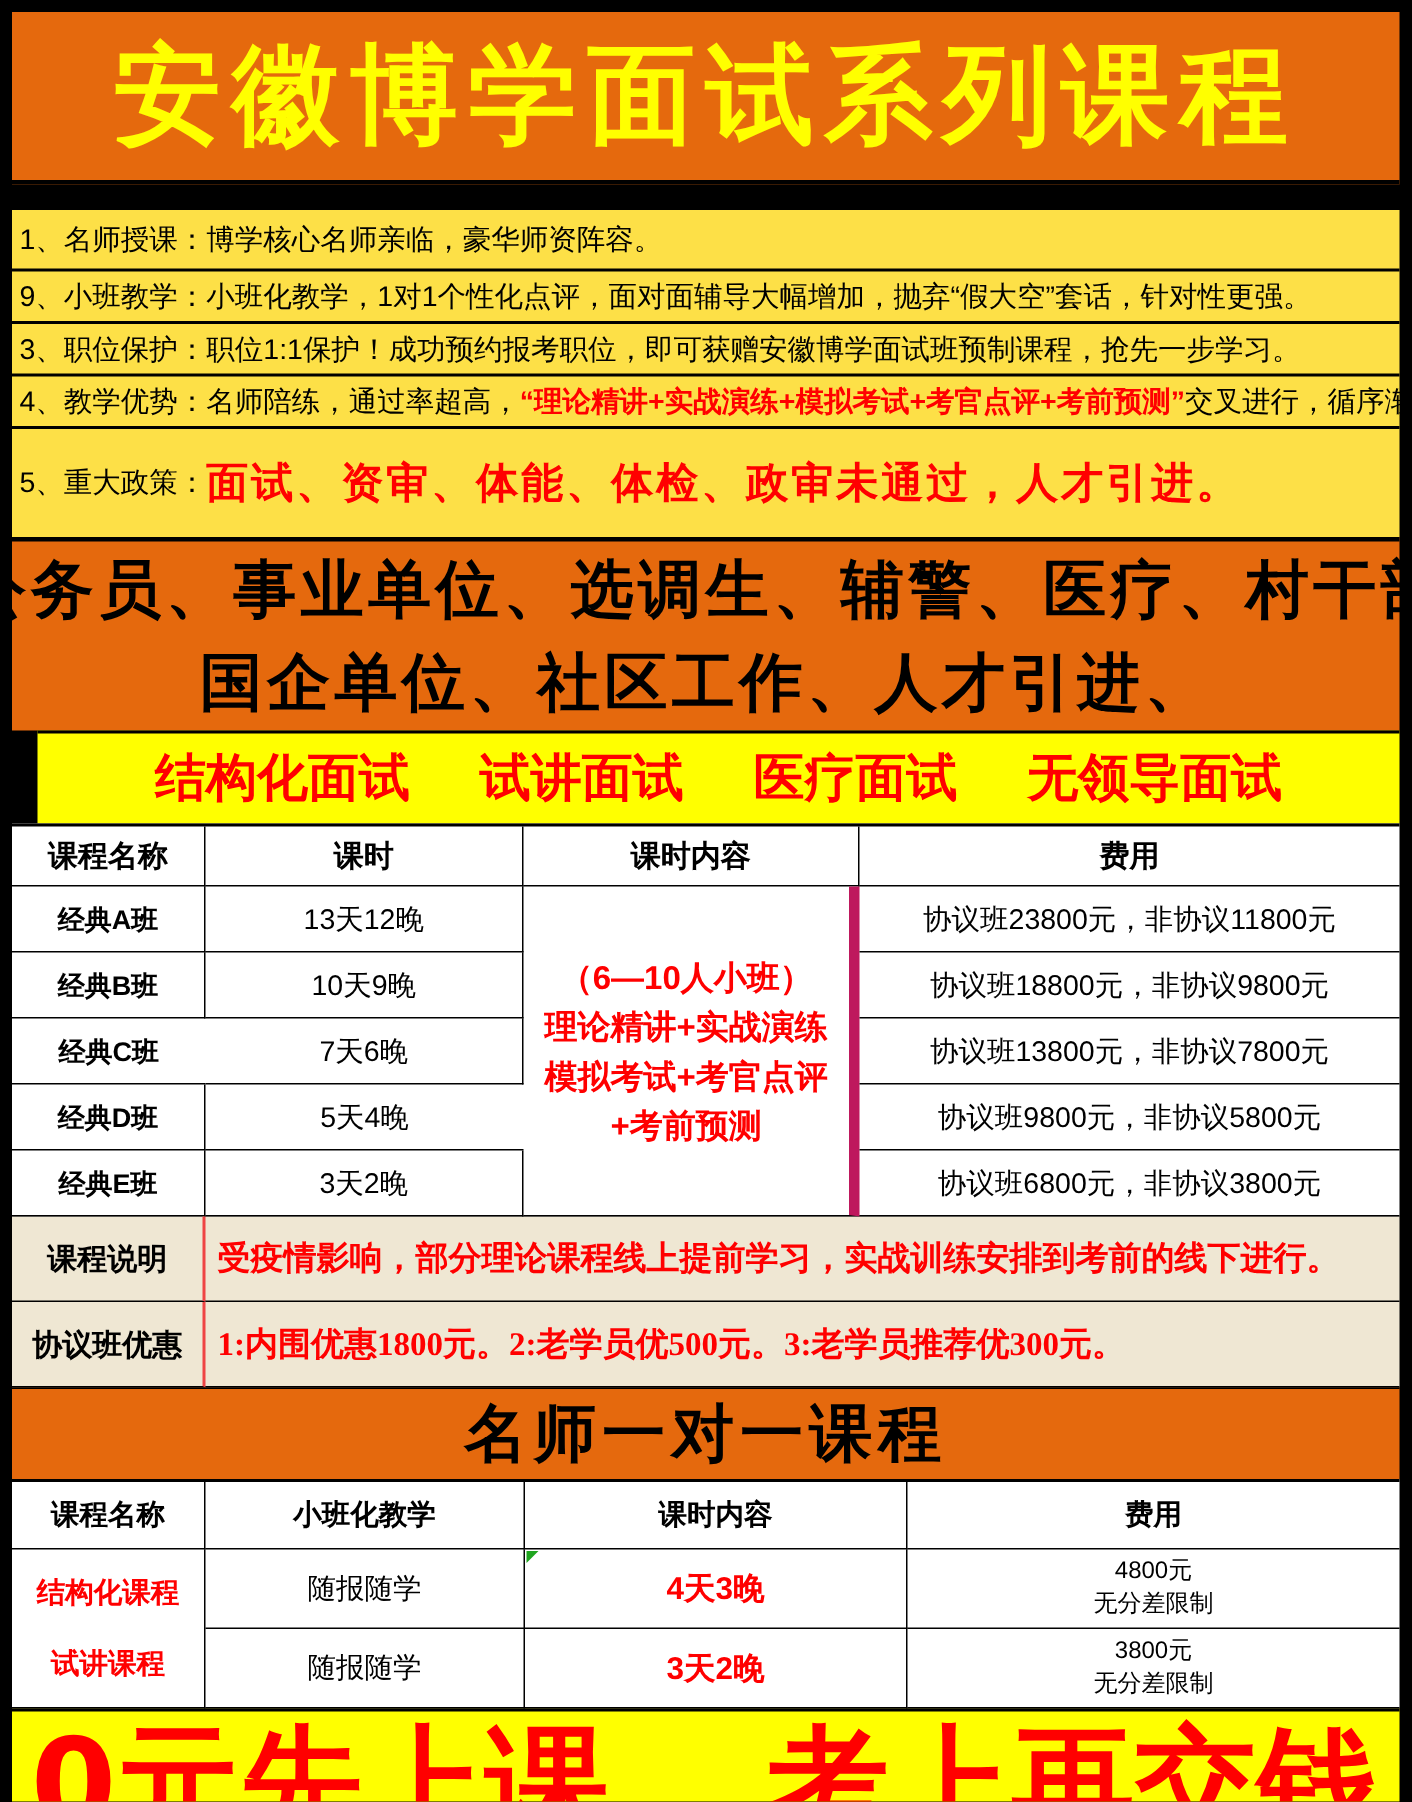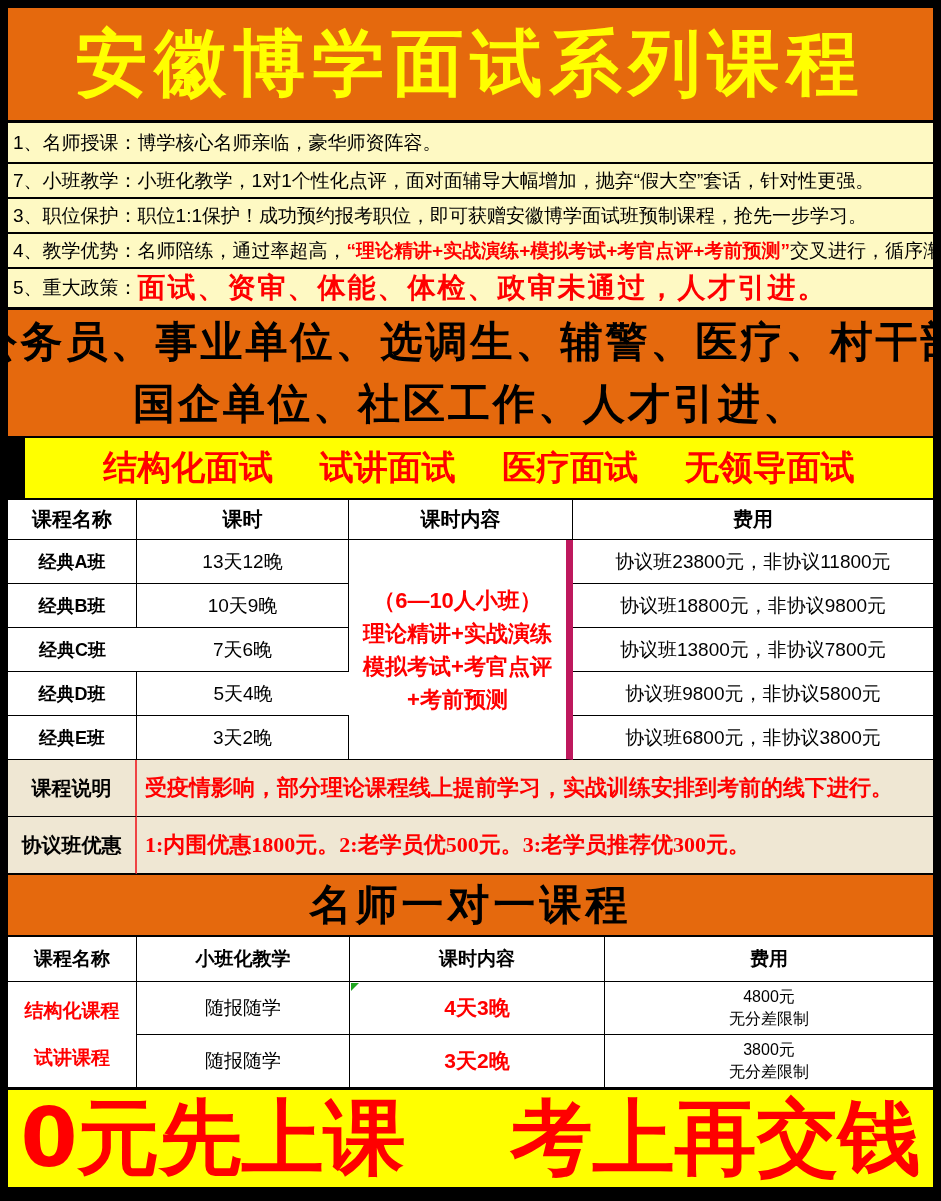--- a/index.html
+++ b/index.html
@@ -15,29 +15,29 @@
     display:flex;align-items:center;justify-content:center;
     border-bottom:3px solid #000;
   }
   .title-banner .title-text{
     font-family:"DejaVu Serif",serif;
     font-size:72px;font-weight:bold;color:#FFFF00;
     letter-spacing:7px;white-space:nowrap;
   }
 
   
-  .features{background:#fef9c3;}
+  .features{background:#fde047;margin-top:17px;}
   .feat-row{
     display:flex;align-items:center;padding-left:5px;
     border-bottom:2px solid #000;
     font-size:19px;color:#000;white-space:nowrap;
   }
   .feat-row:nth-child(1){height:39px;}
   .feat-row:nth-child(2),.feat-row:nth-child(3),.feat-row:nth-child(4){height:33px;}
-  .feat-row:nth-child(5){height:38px;border-bottom:none;}
+  .feat-row:nth-child(5){height:72px;border-bottom:none;}
   .feat-red{color:#FF0000;font-weight:bold;}
   .feat-red-big{
     color:#FF0000;font-weight:bold;font-size:28px;
     font-family:"DejaVu Serif",serif;letter-spacing:2px;
   }
 
   
   .audience{
     height:126px;background:var(--orange);border-top:3px solid #000;
     display:flex;flex-direction:column;align-items:center;justify-content:center;
@@ -142,21 +142,21 @@
 
   <div class="title-banner">
     <span class="title-text">安徽博学面试系列课程</span>
   </div>
 
   <div class="features">
     <div class="feat-row">
       <span>1、名师授课：博学核心名师亲临，豪华师资阵容。</span>
     </div>
     <div class="feat-row">
-      <span>7、小班教学：小班化教学，1对1个性化点评，面对面辅导大幅增加，抛弃“假大空”套话，针对性更强。</span>
+      <span>9、小班教学：小班化教学，1对1个性化点评，面对面辅导大幅增加，抛弃“假大空”套话，针对性更强。</span>
     </div>
     <div class="feat-row">
       <span>3、职位保护：职位1:1保护！成功预约报考职位，即可获赠安徽博学面试班预制课程，抢先一步学习。</span>
     </div>
     <div class="feat-row">
       <span>4、教学优势：名师陪练，通过率超高，</span>
       <span class="feat-red">“理论精讲+实战演练+模拟考试+考官点评+考前预测”</span>
       <span>交叉进行，循序渐进。</span>
     </div>
     <div class="feat-row">

